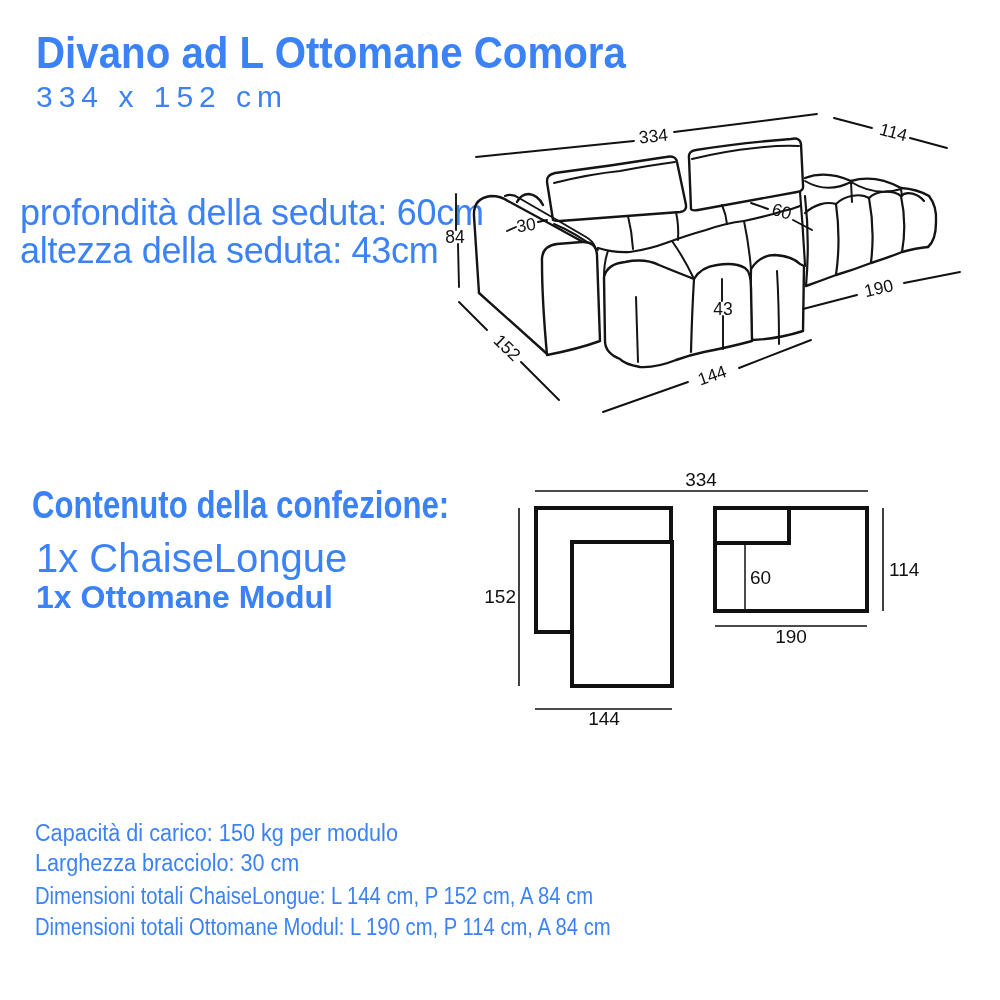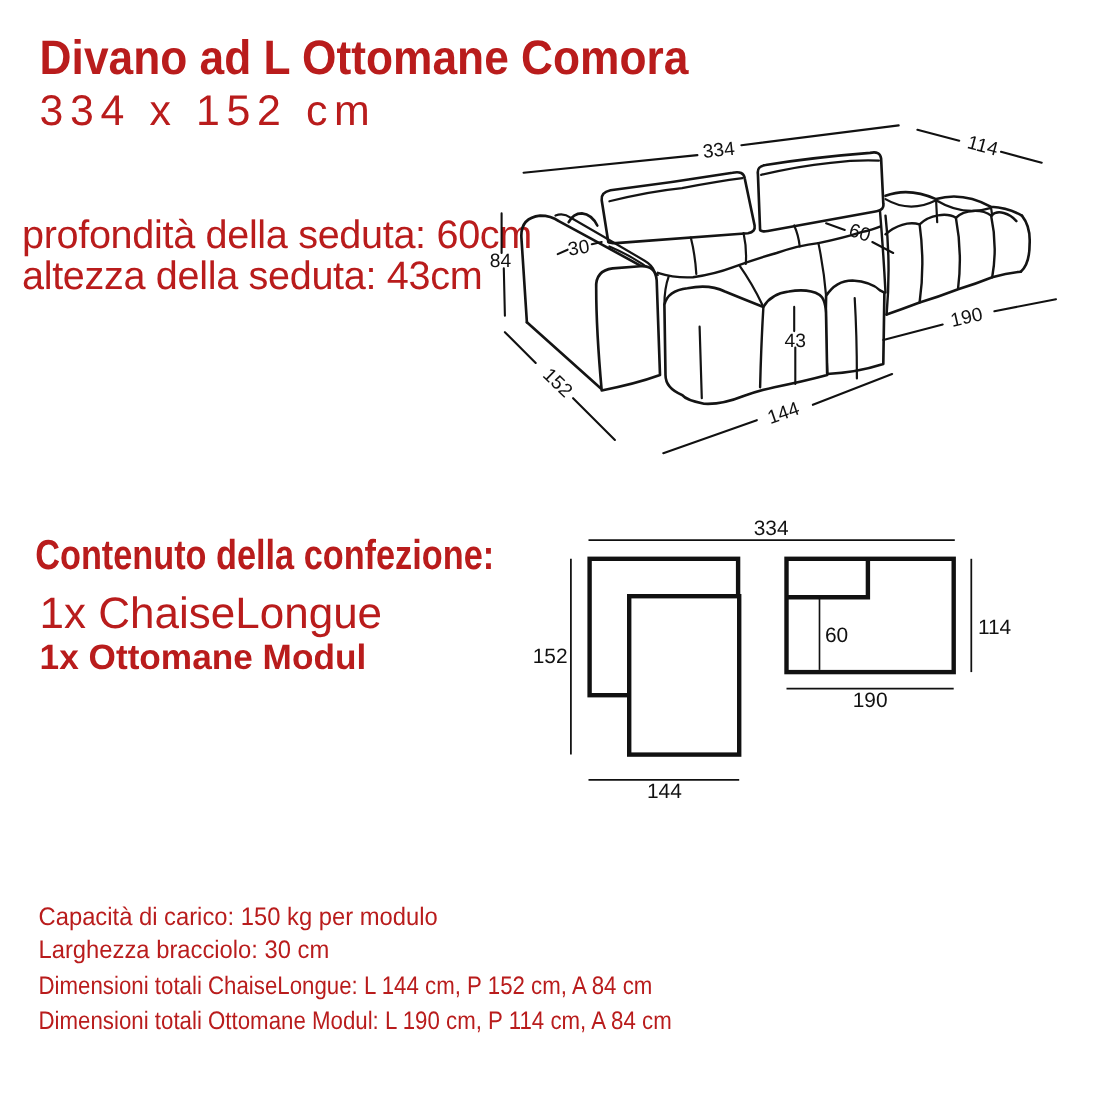--- a/index.html
+++ b/index.html
@@ -1,28 +1,28 @@
 <!DOCTYPE html>
 <html><head>
 <meta charset="utf-8">
 <style>
   html,body{margin:0;padding:0;background:#fff;}
   #page{position:relative;width:1000px;height:1000px;background:#fff;overflow:hidden;
-    font-family:"Liberation Sans",sans-serif;color:#b91c1c;border-radius:29px;}
+    font-family:"Liberation Sans",sans-serif;color:#3b82f6;border-radius:29px;}
   .abs{position:absolute;}
   svg{position:absolute;left:0;top:0;}
   svg text{font-family:"Liberation Sans",sans-serif;fill:#111;}
 </style>
 </head>
 <body>
 <div id="page">
 
   <div class="abs" style="left:36px;top:28px;font-size:44px;font-weight:bold;transform:scaleX(0.915);transform-origin:0 0;white-space:nowrap;">Divano ad L Ottomane Comora</div>
 
-  <div class="abs" style="left:36px;top:80px;font-size:39px;letter-spacing:6px;">334 x 152 cm</div>
+  <div class="abs" style="left:36px;top:80px;font-size:30px;letter-spacing:6px;">334 x 152 cm</div>
 
   <div class="abs" style="left:20px;top:194px;font-size:36px;line-height:38px;letter-spacing:-0.3px;">profondità della seduta: 60cm<br>altezza della seduta: 43cm</div>
 
   <div class="abs" style="left:32px;top:484px;font-size:38px;font-weight:bold;transform:scaleX(0.82);transform-origin:0 0;white-space:nowrap;">Contenuto della confezione:</div>
 
   <div class="abs" style="left:36px;top:536px;font-size:40px;">1x ChaiseLongue</div>
 
   <div class="abs" style="left:36px;top:579px;font-size:32px;font-weight:bold;">1x Ottomane Modul</div>
 
   <div class="abs" style="left:35px;top:818px;font-size:23px;line-height:30px;transform:scaleX(0.94);transform-origin:0 0;white-space:nowrap;">Capacità di carico: 150 kg per modulo<br>Larghezza bracciolo: 30 cm</div>

